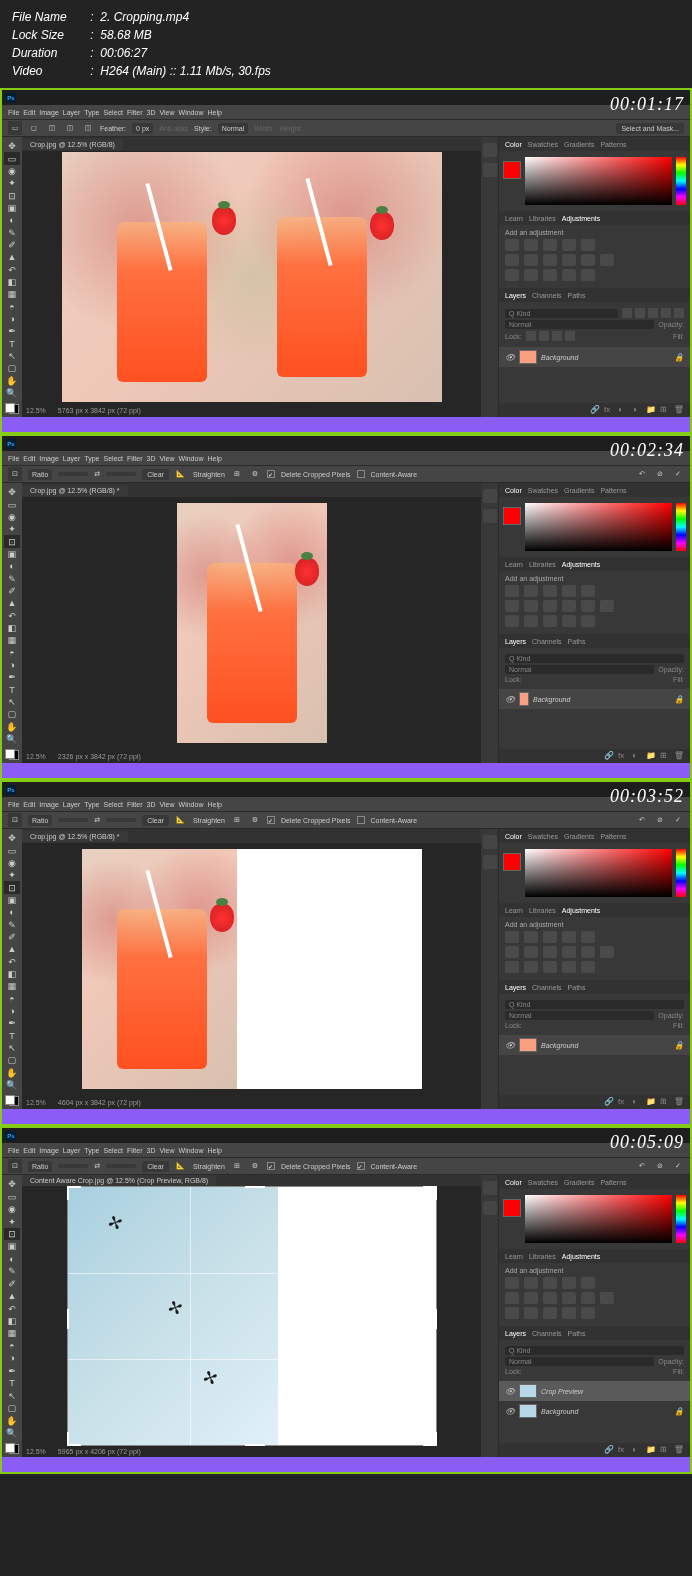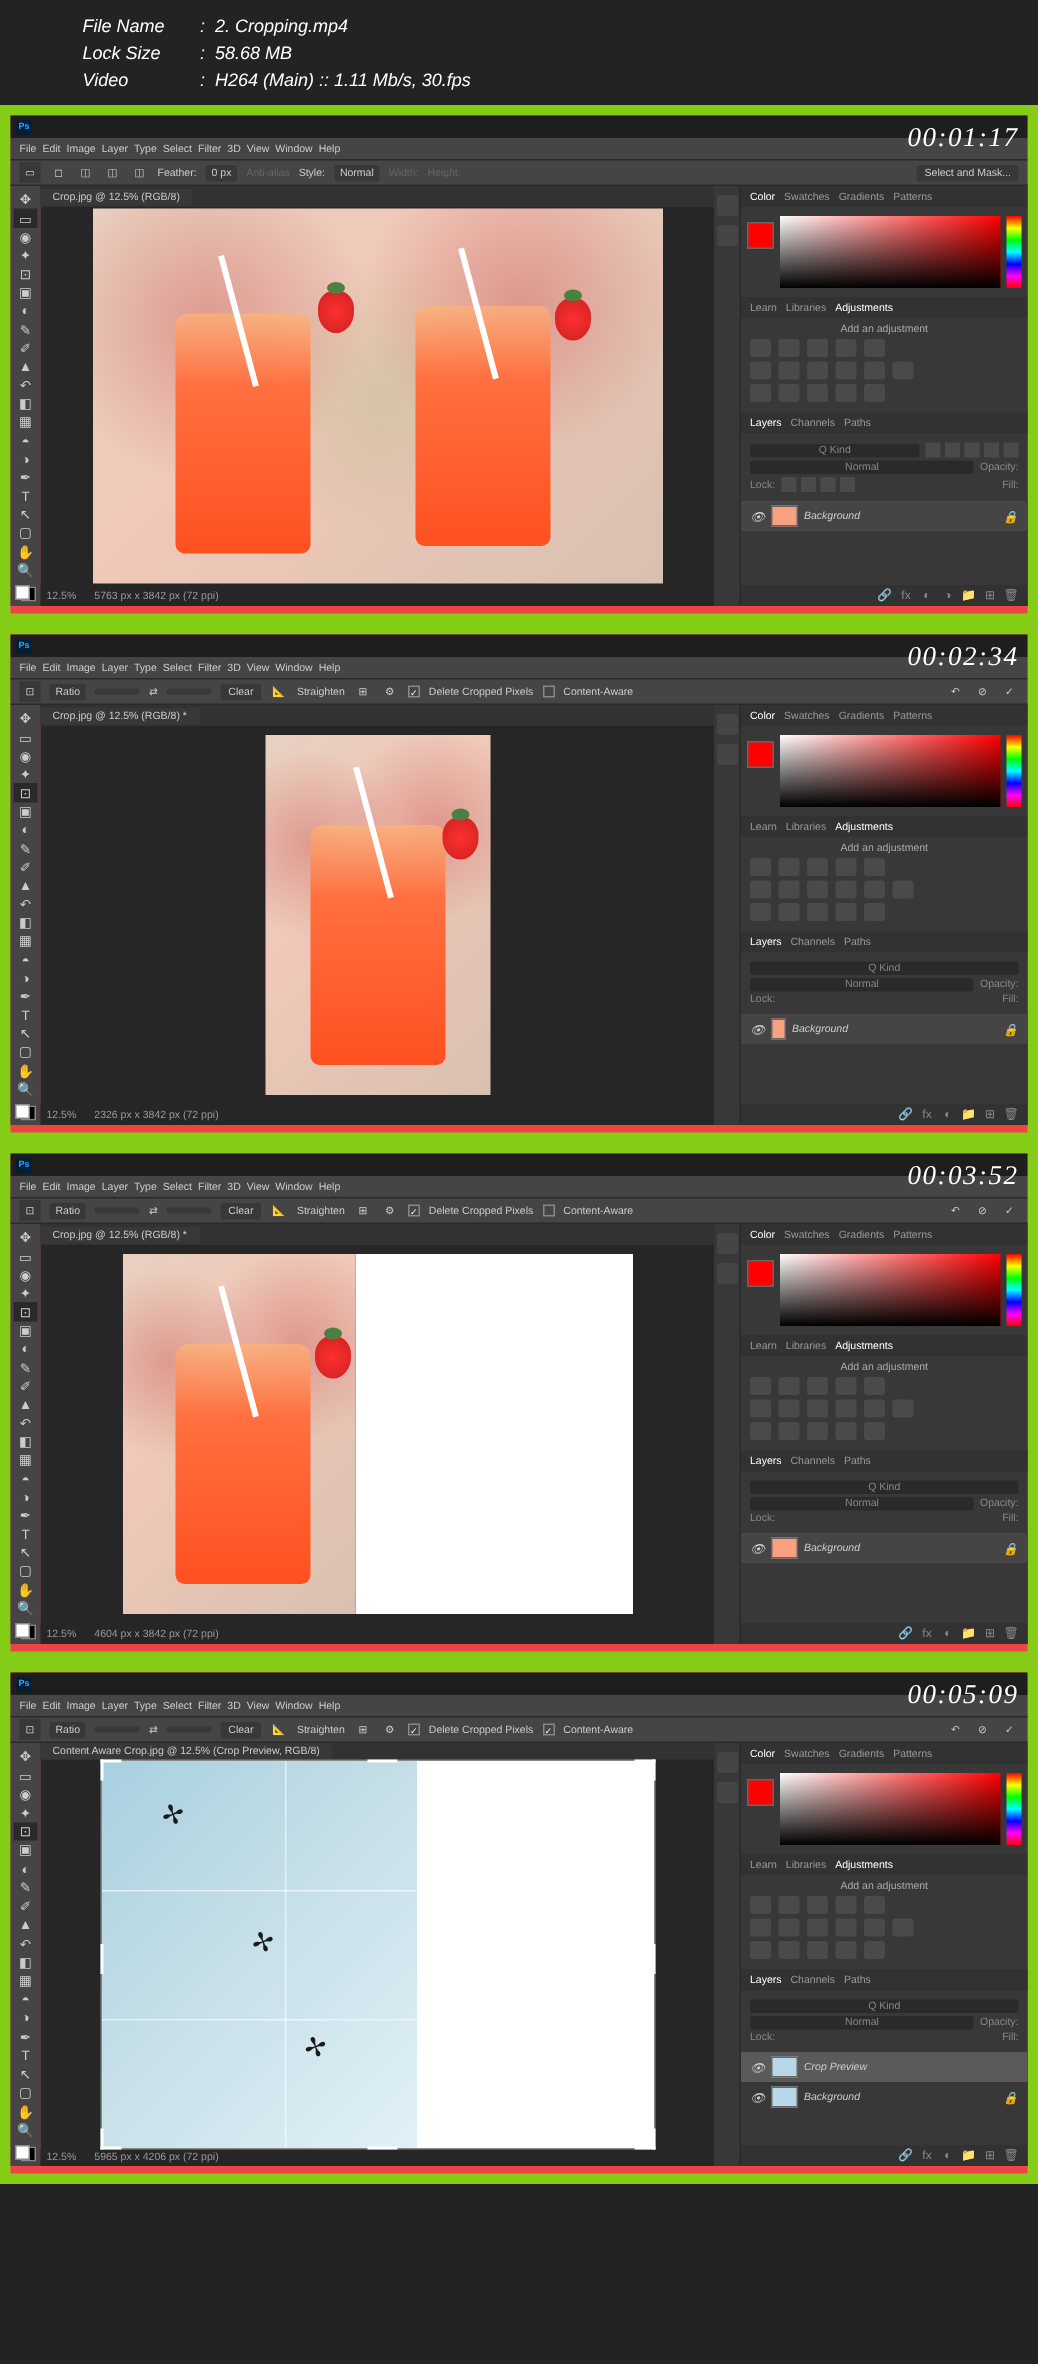--- a/index.html
+++ b/index.html
@@ -1,19 +1,19 @@
 <!DOCTYPE html>
 <html><head>
 <meta charset="utf-8">
 <style>
 * { margin: 0; padding: 0; box-sizing: border-box; font-family: Arial, sans-serif; }
 body { background: #232323; width: 692px; }
-.header-info { padding: 8px 12px; color: #fff; font-style: italic; font-family: 'Times New Roman', serif; font-size: 12px; line-height: 1.5; margin-left: 43px; }
+.header-info { padding: 8px 12px; color: #fff; font-style: italic; font-family: 'Times New Roman', serif; font-size: 12px; line-height: 1.5; }
 .header-info .label { display: inline-block; width: 75px; }
-.frame { position: relative; height: 346px; background: #ef4444; border: 7px solid #84cc16; text-align: center; }
+.frame { position: relative; height: 346px; background: #8b5cf6; border: 2px solid #84cc16; }
 .timestamp { position: absolute; top: 4px; right: 6px; color: #fff; font-size: 18px; font-style: italic; font-family: 'Times New Roman', serif; letter-spacing: 1px; z-index: 10; }
 .titlebar { height: 15px; background: #1e1e1e; display: flex; align-items: center; padding: 0 4px; }
 .titlebar .ps-logo { width: 10px; height: 10px; background: #001e36; border-radius: 2px; display: flex; align-items: center; justify-content: center; color: #31a8ff; font-size: 6px; font-weight: bold; }
 .menubar { height: 14px; background: #454545; display: flex; align-items: center; gap: 4px; padding: 0 6px; font-size: 7px; color: #ccc; }
 .menubar span { cursor: pointer; }
 .optionsbar { height: 18px; background: #454545; display: flex; align-items: center; gap: 6px; padding: 2px 6px; font-size: 7px; color: #ccc; border-top: 1px solid #2a2a2a; border-bottom: 1px solid #2a2a2a; }
 .optionsbar .tool-icon { width: 14px; height: 14px; background: #383838; display: flex; align-items: center; justify-content: center; }
 .optionsbar .dropdown { background: #383838; padding: 2px 4px; border-radius: 2px; }
 .optionsbar .btn { background: #383838; padding: 2px 5px; border-radius: 2px; }
 .optionsbar .icon { width: 12px; height: 12px; display: flex; align-items: center; justify-content: center; }
@@ -93,20 +93,21 @@
 .strawberry::before { content: ""; position: absolute; top: -6px; left: 6px; width: 12px; height: 8px; background: #4a8040; border-radius: 50%; }
 .blur-bg { position: absolute; inset: 0; background: radial-gradient(circle at 20% 30%, rgba(200,80,80,0.4), transparent 30%), radial-gradient(circle at 75% 25%, rgba(200,80,80,0.4), transparent 30%), radial-gradient(circle at 50% 50%, rgba(120,180,100,0.2), transparent 40%); }
 .bird { position: absolute; font-size: 18px; color: #1a1a1a; transform: rotate(-20deg); }
 </style>
 </head>
 <body>
 
 <div class="header-info">
   <div><span class="label">File Name</span> : &nbsp;<span>2. Cropping.mp4</span></div>
   <div><span class="label">Lock Size</span> : &nbsp;<span>58.68 MB</span></div>
+  <div><span class="label">Duration</span> : &nbsp;<span>00:06:27</span></div>
   <div><span class="label">Video</span> : &nbsp;<span>H264 (Main) :: 1.11 Mb/s, 30.fps</span></div>
 </div>
 
 <div class="frame">
   <div class="timestamp">00:01:17</div>
   <div class="titlebar">
       <div class="ps-logo">Ps</div>
     </div>
   <div class="menubar">
     <span>File</span>

